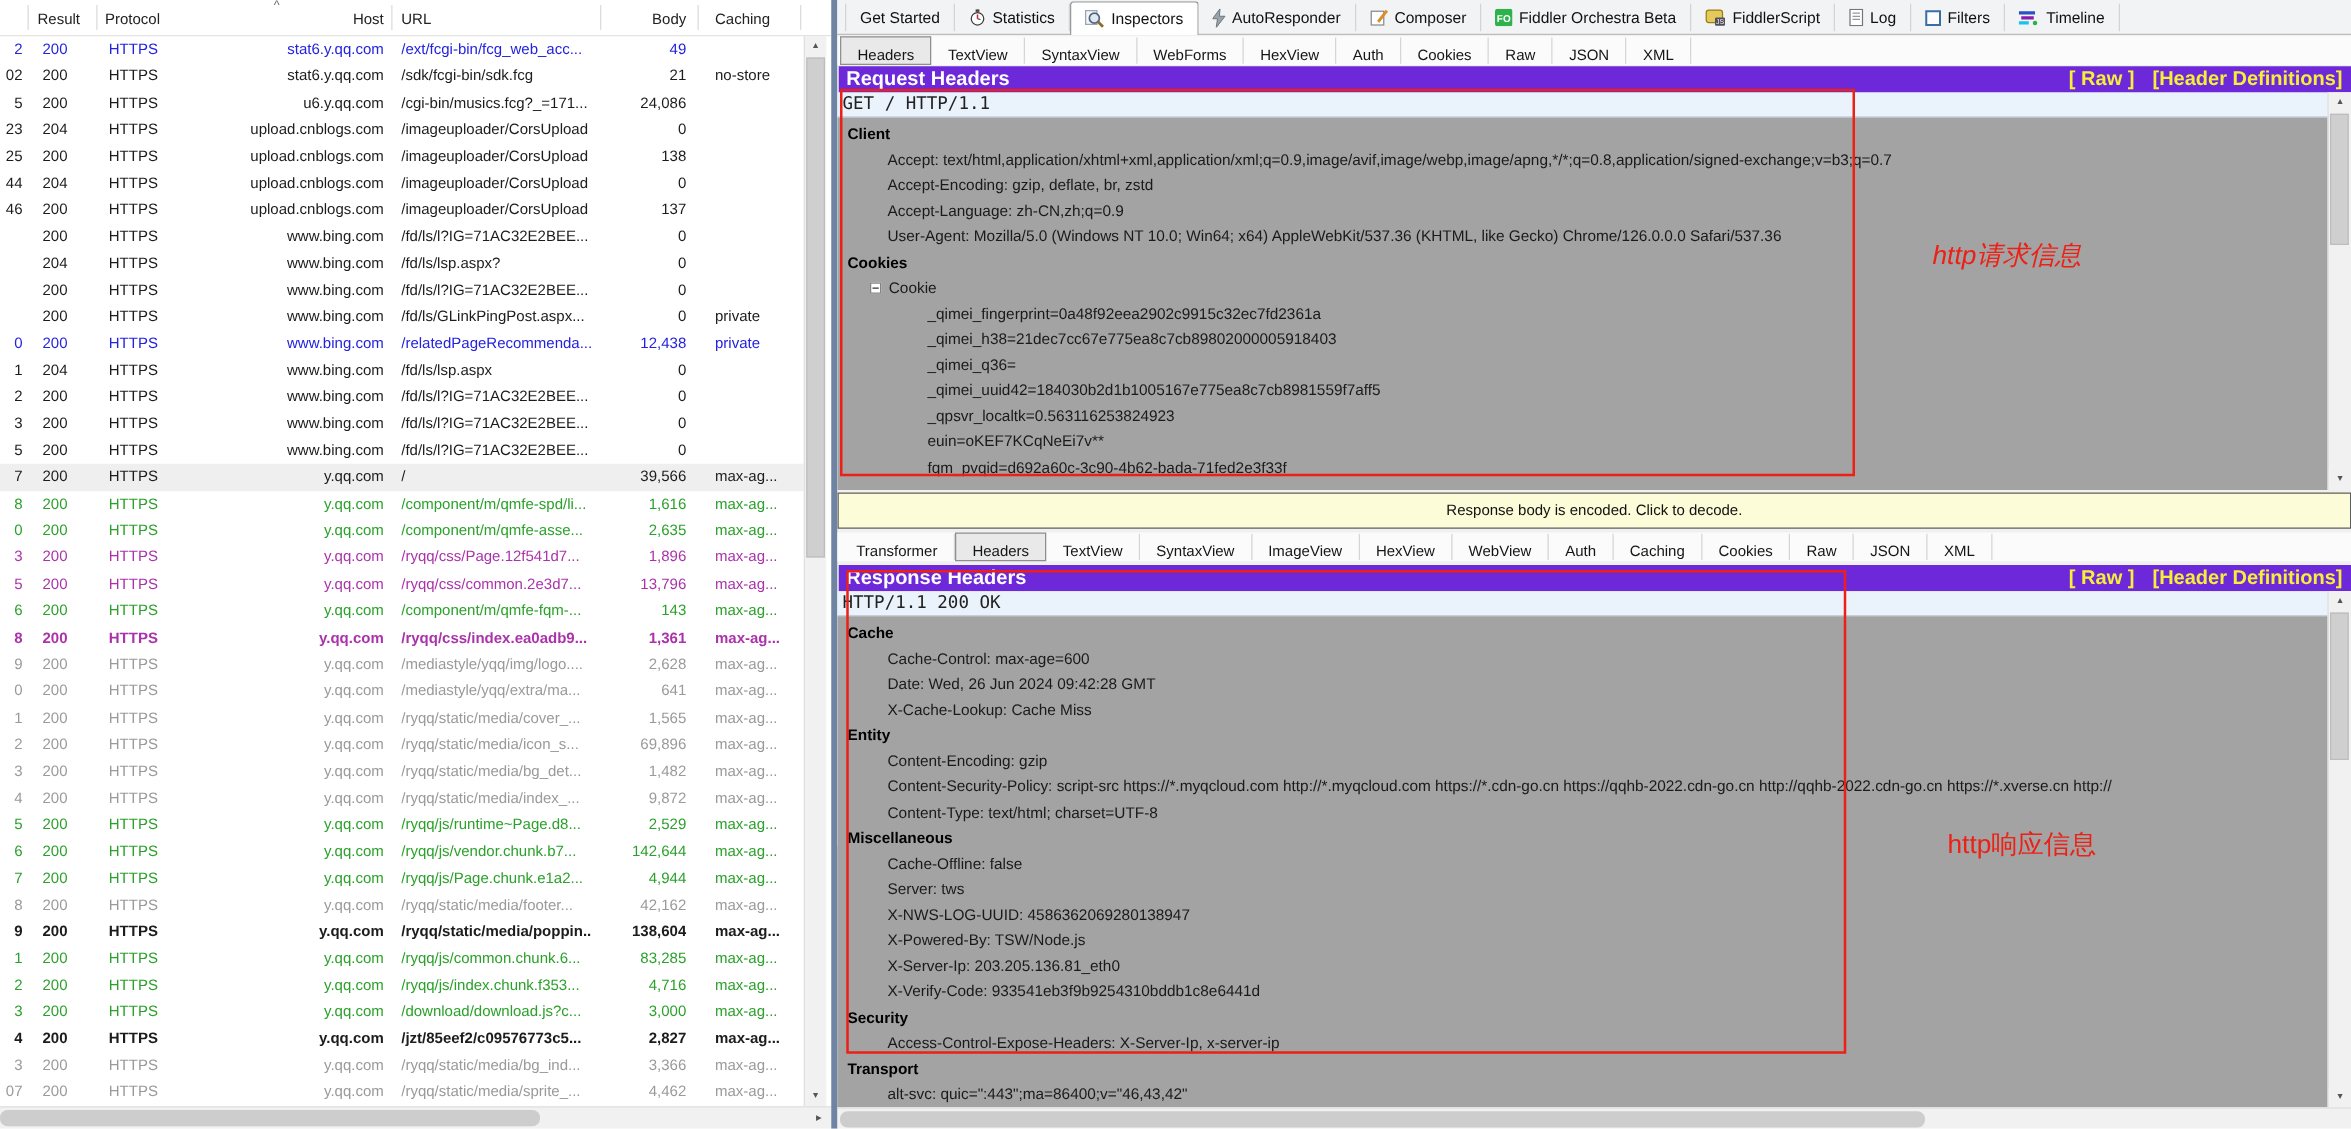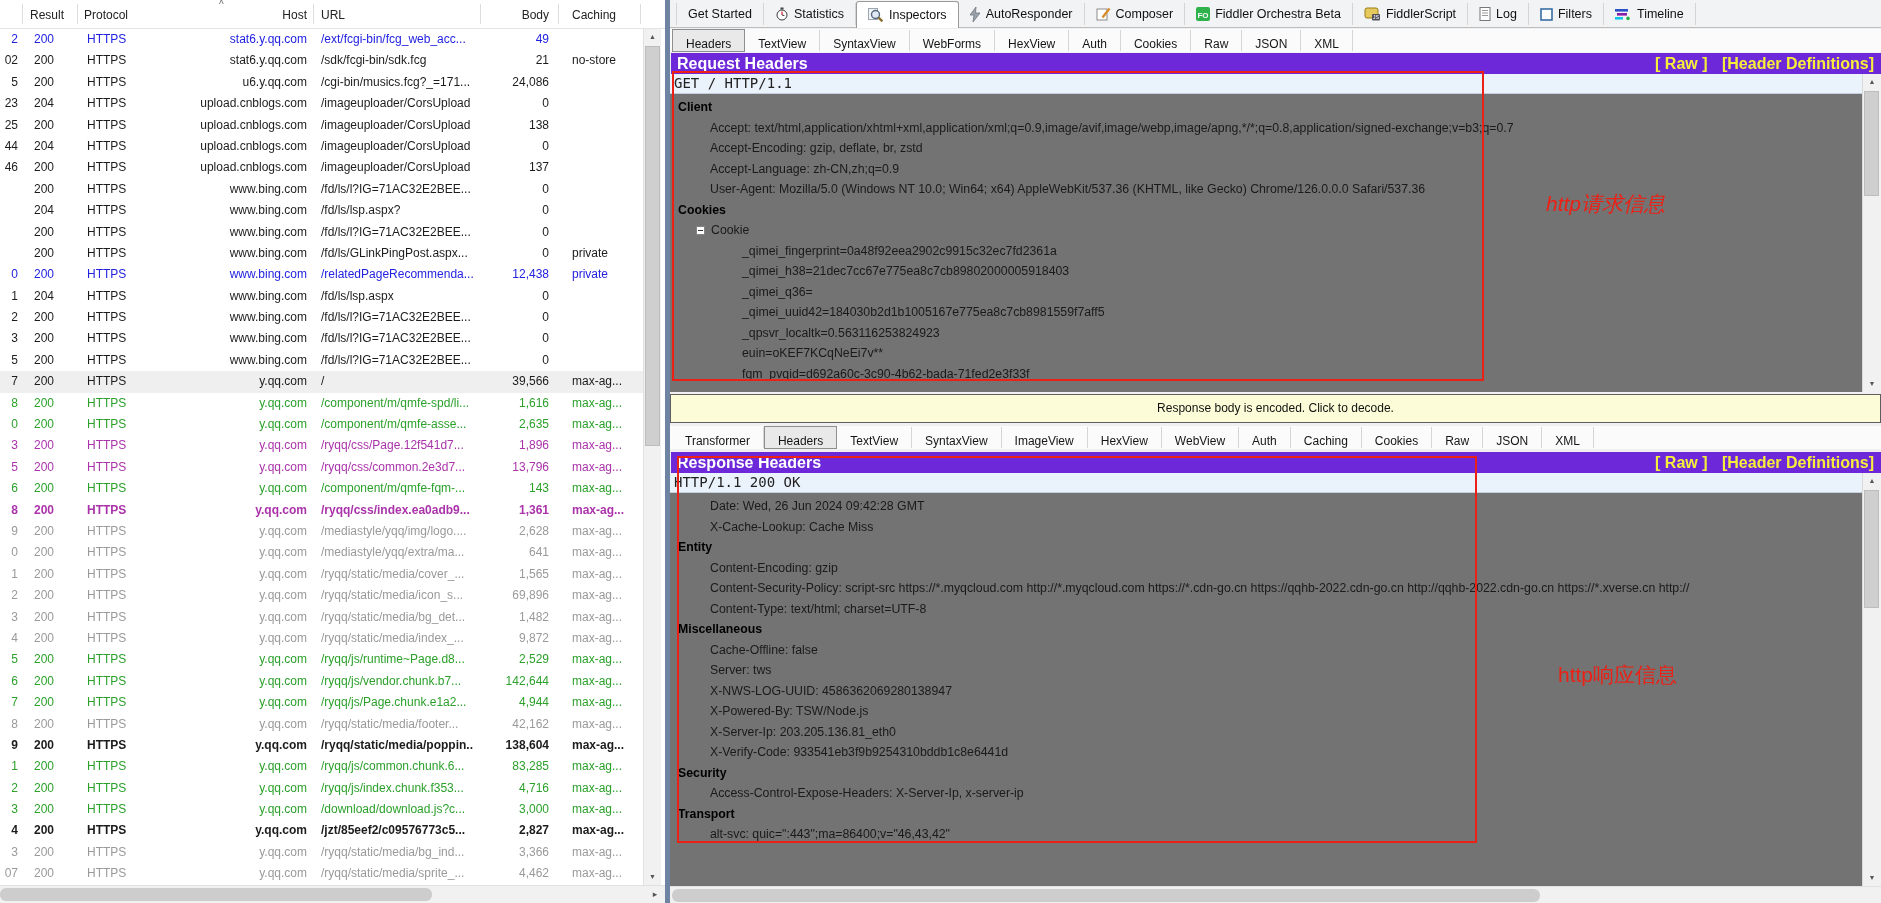--- a/index.html
+++ b/index.html
@@ -82,21 +82,21 @@
   .resp-title { top:452px; }
   .title-links { position:absolute; right:8px; top:0; font-weight:bold; }
   .title-links a { color:#f6ef3a; margin-left:10px; text-decoration:none; }
 
   .start-line { position:absolute; left:0; width:1211px; height:20px; background:#eaf2fc;
     font-family:"DejaVu Sans Mono","Liberation Mono",monospace; font-size:14px; line-height:19px;
     padding-left:4px; color:#222; border-bottom:1px solid #c3cfdd; }
   .req-start { top:74px; }
   .resp-start { top:473px; }
 
-  .pane-content { position:absolute; left:0; width:1211px; background:#737373; overflow:hidden;
+  .pane-content { position:absolute; left:0; width:1211px; background:#a3a3a3; overflow:hidden;
     padding-top:3px; }
   .req-content { top:94px; height:298px; }
   .resp-content { top:493px; height:393px; }
   .line { height:20.5px; line-height:20.5px; font-size:12.3px; color:#1a1a1a; white-space:nowrap;
     overflow:hidden; }
   .line.section { font-weight:bold; color:#000; padding-left:8px; }
   .line.item { padding-left:40px; }
   .line.tree { padding-left:26px; }
   .line.sub { padding-left:72px; }
   .collapse-box { display:inline-block; width:9px; height:9px; border:1px solid #848484; background:#fff;
@@ -673,20 +673,22 @@
     </div>
   <div class="sec-title resp-title">
     <span>Response Headers</span>
     <span class="title-links">
       <a href="#">[ Raw ]</a>
       <a href="#">[Header Definitions]</a>
     </span>
   </div>
   <div class="start-line resp-start">HTTP/1.1 200 OK</div>
   <div class="pane-content resp-content" id="resp-content">
+      <div class="line section">Cache</div>
+      <div class="line item">Cache-Control: max-age=600</div>
       <div class="line item">Date: Wed, 26 Jun 2024 09:42:28 GMT</div>
       <div class="line item">X-Cache-Lookup: Cache Miss</div>
       <div class="line section">Entity</div>
       <div class="line item">Content-Encoding: gzip</div>
       <div class="line item">Content-Security-Policy: script-src https://*.myqcloud.com  http://*.myqcloud.com https://*.cdn-go.cn https://qqhb-2022.cdn-go.cn http://qqhb-2022.cdn-go.cn https://*.xverse.cn http://</div>
       <div class="line item">Content-Type: text/html; charset=UTF-8</div>
       <div class="line section">Miscellaneous</div>
       <div class="line item">Cache-Offline: false</div>
       <div class="line item">Server: tws</div>
       <div class="line item">X-NWS-LOG-UUID: 4586362069280138947</div>

